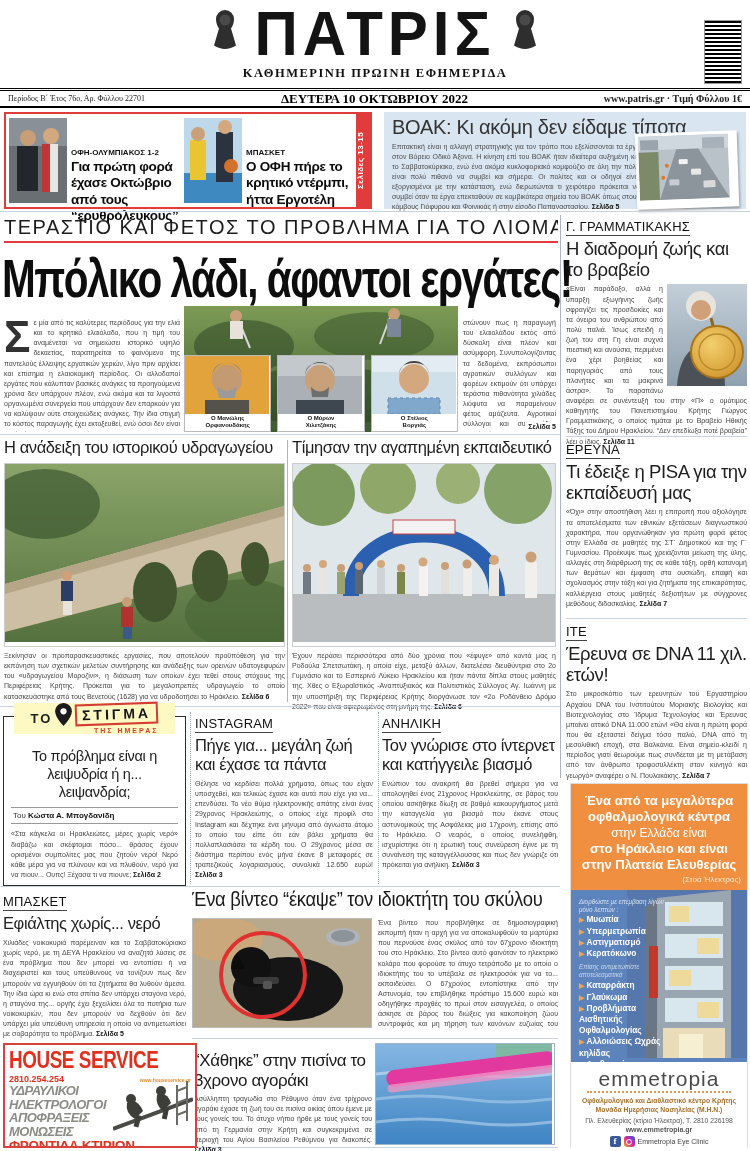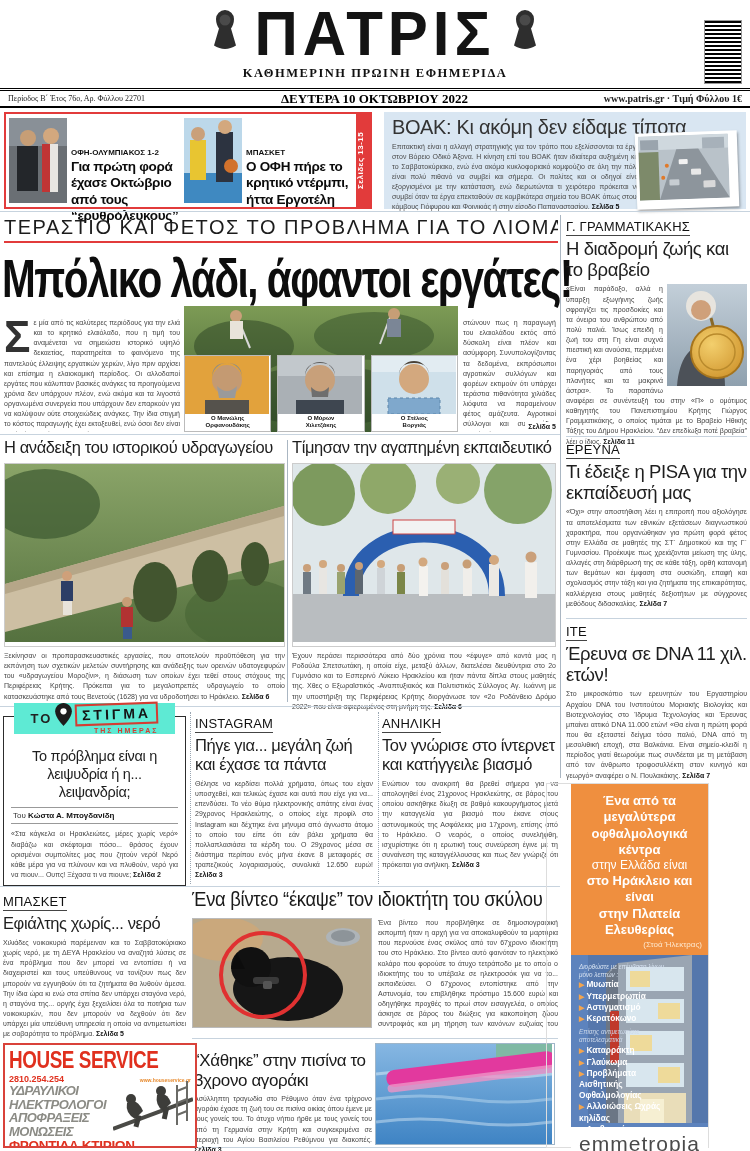--- a/index.html
+++ b/index.html
@@ -54,21 +54,21 @@
   .dna{top:622px;}
   .rail .bodytext{margin-top:4px;}
   
   .midstory .mid-h{font-size:16.5px;color:#1e1e1e;letter-spacing:-0.4px;white-space:nowrap;}
   .aqueduct{top:438px;left:4px;width:281px;}
   .teacher{top:438px;left:292px;width:264px;}
   .mid-photo{margin-top:6px;border:1px solid #ccc;}
   .mid-cap{margin-top:4px;}
   
   .stigma-box{top:716px;left:3px;width:183px;height:170px;border:1.5px solid #2c2c2c;box-sizing:border-box;padding:26px 7px 5px;}
-  .stigma-logo{position:absolute;top:-14px;left:10px;right:10px;background:#5eead4;display:flex;align-items:flex-start;justify-content:center;gap:3px;padding:0 2px;text-align:right;}
+  .stigma-logo{position:absolute;top:-14px;left:10px;right:10px;background:#fef9c3;display:flex;align-items:flex-start;justify-content:center;gap:3px;padding:0 2px;text-align:right;}
   .stigma-to{font-size:13px;font-weight:bold;letter-spacing:2px;margin-top:8px;}
   .stamp-wrap{display:flex;flex-direction:column;align-items:flex-end;}
   .stamp{border:2px solid #d43d33;color:#141414;font-weight:bold;font-size:14px;letter-spacing:3px;padding:1px 5px;transform:rotate(-2deg);}
   .stamp-sub{color:#d43d33;font-size:7px;font-weight:bold;letter-spacing:2px;margin-top:2px;}
   .stigma-h{font-size:14.5px;color:#1e1e1e;text-align:center;line-height:1.25;letter-spacing:-0.3px;margin-top:4px;}
   .stigma-by{border-top:1px solid #999;border-bottom:1px solid #999;margin-top:6px;padding:3px 2px;font-size:8px;color:#333;}
   .stigma-by b{color:#111;}
   .stigma-body{margin-top:5px;}
   .low-col{top:714px;}
   .low-h{font-size:16.5px;color:#1e1e1e;line-height:1.15;letter-spacing:-0.4px;margin-top:3px;}
@@ -88,21 +88,21 @@
   
   .house{top:1043px;left:3px;width:194px;height:105px;border:2px solid #d9423a;box-sizing:border-box;padding:2px 4px;background:#fff;overflow:hidden;}
   .house-title{color:#e0301e;font-weight:bold;font-size:23px;white-space:nowrap;transform:scaleX(0.82);transform-origin:left top;letter-spacing:-0.5px;}
   .house-row{display:flex;justify-content:space-between;align-items:baseline;}
   .house-phone{color:#e0301e;font-weight:bold;font-size:9px;}
   .house-url{color:#e78a2e;font-size:5px;font-weight:bold;}
   .house-svc{color:#8b8b85;font-weight:bold;font-size:13px;line-height:1.04;letter-spacing:-0.5px;width:100px;font-style:italic;}
   .house-foot{color:#e0301e;font-weight:bold;font-size:13.5px;letter-spacing:-0.3px;white-space:nowrap;}
   .workers{position:absolute;right:2px;top:32px;}
   
-  .emme{top:783px;left:546px;width:163px;height:365px;box-sizing:border-box;border:1px solid #ddd;padding-left:24px;}
+  .emme{top:783px;left:570px;width:178px;height:365px;box-sizing:border-box;border:1px solid #ddd;}
   .emme-orange{background:#ef8f3f;color:#fff;padding:9px 6px 6px;text-align:center;}
   .emme-orange .b{font-weight:bold;font-size:13px;line-height:1.25;}
   .emme-orange .n{font-size:12px;line-height:1.25;}
   .emme-orange .s{font-size:8px;color:#fde7cd;text-align:right;margin-top:2px;}
   .emme-blue{position:relative;background:#5d83bd;height:172px;overflow:hidden;}
   .emme-blue .txt{position:relative;z-index:2;padding:8px 0 0 8px;}
   .emme-intro{font-size:6.3px;color:#d7e3f2;font-style:italic;line-height:1.3;width:90px;}
   .emme-li{font-size:8.3px;color:#fff;font-weight:bold;line-height:1.35;width:92px;}
   .emme-li .arr{color:#f3a54e;font-size:7px;margin-right:2px;}
   .emme-also{font-size:6.3px;color:#cdd9ea;font-style:italic;margin:4px 0 1px;width:80px;line-height:1.3;}

